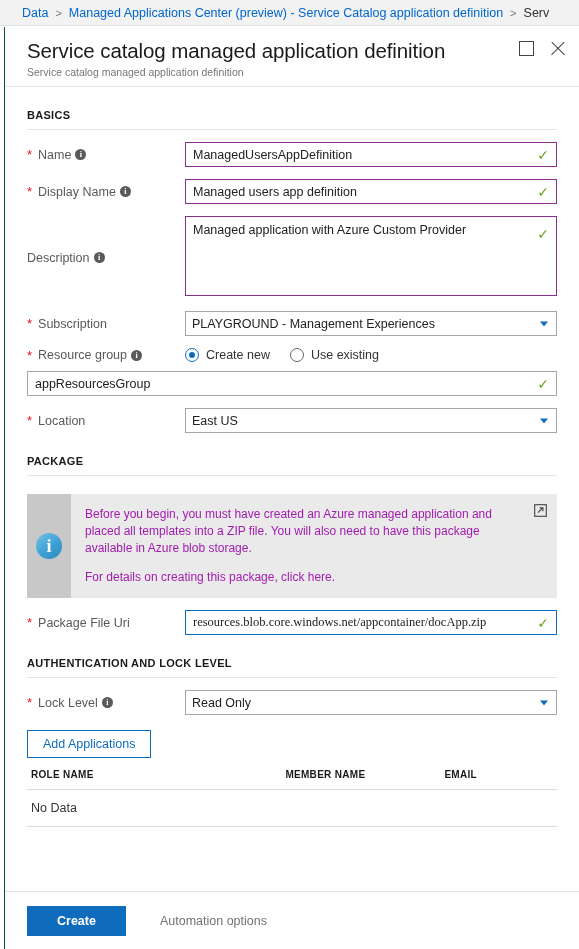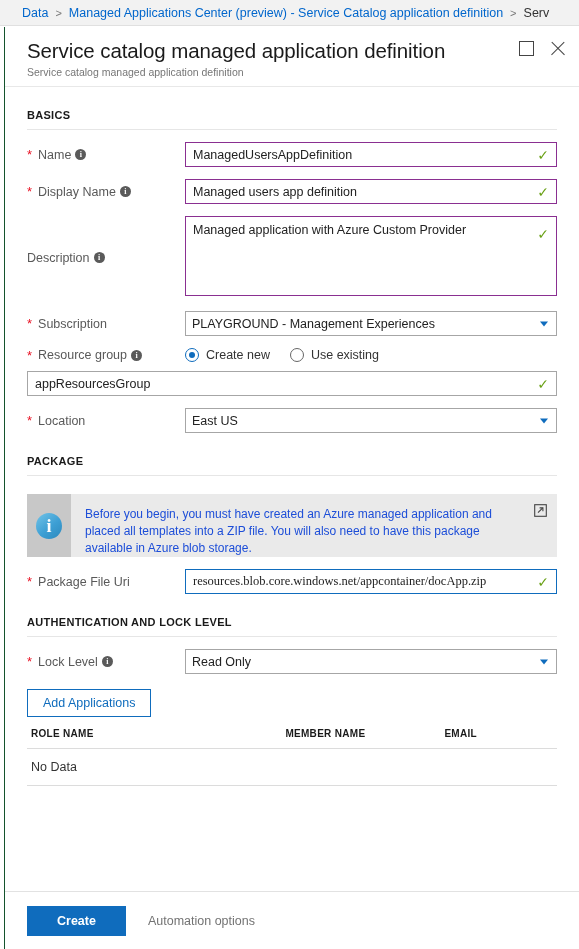--- a/index.html
+++ b/index.html
@@ -174,22 +174,22 @@
   }
   .ibubble {
     width: 26px; height: 26px; border-radius: 50%;
     background: linear-gradient(140deg,#72c4e8 0%,#3d9fd4 55%,#2d89bd 100%);
     color: #fff; font-family: "Liberation Serif", serif;
     font-size: 18px; font-weight: bold;
     display: flex; align-items: center; justify-content: center;
     line-height: 1;
   }
   .infobox-body {
-    padding: 12px 34px 0 14px;
-    font-size: 12px; color: #1d4ed8; line-height: 1.42;
+    padding: 12px 34px 12px 14px;
+    font-size: 12px; color: #a21caf; line-height: 1.42;
   }
   .infobox-body p { margin: 0; }
   .infobox-body p + p { margin-top: 12px; }
   .extlink {
     position: absolute; right: 10px; top: 10px;
     width: 13px; height: 13px; cursor: pointer;
   }
   .extlink svg { display:block; }
 
   
@@ -214,21 +214,21 @@
     border-bottom: 1px solid #dcdcdc;
   }
   .c1 { width: 48%; } .c2 { width: 30%; } .c3 { width: 22%; }
 
   
   .footer {
     position: absolute; left: 0; right: 0; bottom: 0;
     height: 58px; background: #fff;
     border-top: 1px solid #e2e2e2;
     display: flex; align-items: center;
-    padding-left: 22px; gap: 22px;
+    padding-left: 22px; gap: 34px;
   }
   .createbtn {
     background: #0f6cbd; color: #fff; border: none;
     font-family: "Liberation Sans", sans-serif;
     font-size: 12.5px; font-weight: bold;
     padding: 8px 30px; cursor: pointer;
   }
   .autolink { color: #737373; font-size: 12.5px; cursor: pointer; }
 </style>
 </head>
@@ -352,20 +352,21 @@
     
     <div class="section-head">PACKAGE</div>
     <div class="section-rule"></div>
 
     <div class="infobox">
       <div class="infobox-band">
         <div class="ibubble">i</div>
       </div>
       <div class="infobox-body">
         <p>Before you begin, you must have created an Azure managed application and placed all templates into a ZIP file. You will also need to have this package available in Azure blob storage.</p>
+        <p>For details on creating this package, click here.</p>
       </div>
       <span class="extlink">
         <svg width="13" height="13" viewBox="0 0 13 13">
           <rect x="0.7" y="0.7" width="11.6" height="11.6" fill="none" stroke="#444" stroke-width="1.1"></rect>
           <path d="M4 8.6 L8.6 4" stroke="#444" stroke-width="1.1" fill="none"></path>
           <path d="M5.6 3.9 L8.9 3.9 L8.9 7.2" stroke="#444" stroke-width="1.1" fill="none"></path>
         </svg>
       </span>
     </div>
 

